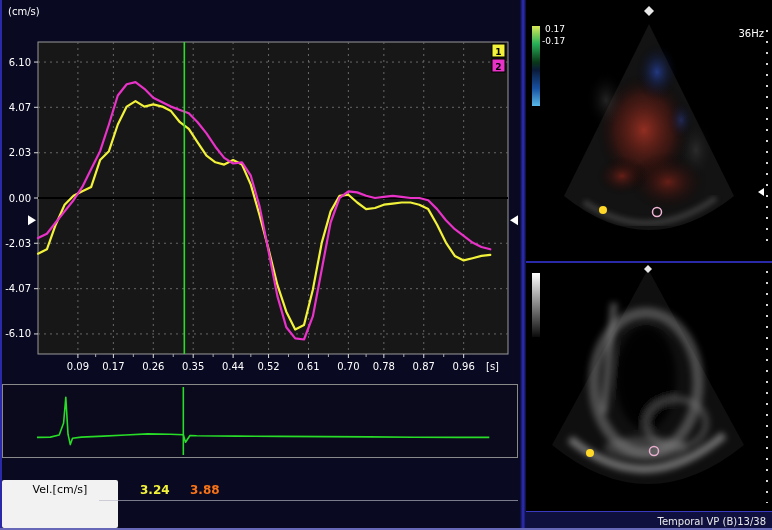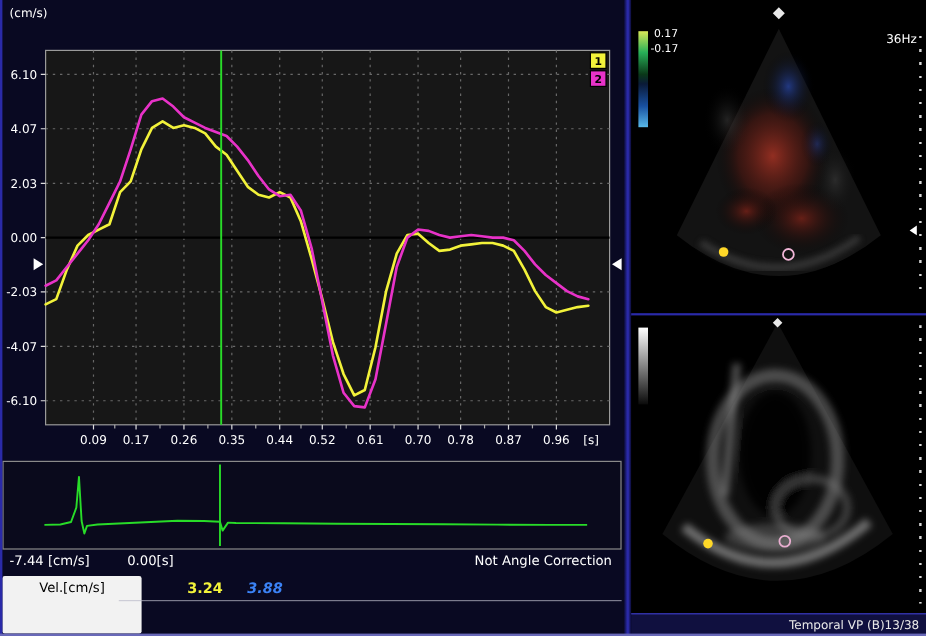--- a/index.html
+++ b/index.html
@@ -8,23 +8,23 @@
   .unit-label{position:absolute;left:8px;top:6px;color:#fff;font-size:10px;z-index:3;}
   #chart-svg{position:absolute;left:2px;top:2px;}
   .ecg-panel{position:absolute;left:2px;top:384px;width:516px;height:74px;
              border:1px solid #8a8a8a;background:#0a0a1c;box-sizing:border-box;}
   .status-row{position:absolute;left:2px;top:461px;width:516px;height:16px;color:#fff;font-size:11px;}
   .st-left{position:absolute;left:6px;top:0;}
   .st-time{position:absolute;left:104px;top:0;}
   .st-right{position:absolute;right:8px;top:0;}
   .vel-box{position:absolute;left:2px;top:480px;width:116px;height:48px;background:#f2f2f2;
            border-radius:2px;color:#000;font-size:11px;text-align:center;padding-top:3px;box-sizing:border-box;}
-  .val{position:absolute;top:483px;font-size:12px;font-weight:bold;margin-left:16px;}
+  .val{position:absolute;top:483px;font-size:12px;font-weight:bold;}
   .v1{left:140px;color:#f2f23a;}
-  .v2{left:190px;color:#3b82f6;font-style:italic;}
+  .v2{left:190px;color:#f97316;}
   .meas-line{position:absolute;left:99px;top:500px;width:419px;height:1px;background:#b8b8c8;opacity:.65;}
   .divider-v{position:absolute;left:520px;top:0;width:6px;height:530px;
              background:linear-gradient(90deg,#0a0a30,#2a2aa8 45%,#2a2aa8 60%,#0a0a30);}
   .us-top{position:absolute;left:526px;top:0;width:246px;height:261px;background:#000;overflow:hidden;}
   .us-bottom{position:absolute;left:526px;top:263px;width:246px;height:248px;background:#000;overflow:hidden;}
   .divider-h{position:absolute;left:526px;top:261px;width:246px;height:2px;background:#2a2aa8;}
   .colorbar{position:absolute;left:6px;top:26px;width:8px;height:80px;
             background:linear-gradient(180deg,#d8e858 0%,#28b058 22%,#0a3818 45%,#0a1a38 55%,#1850a0 78%,#58b8e8 100%);}
   .graybar{position:absolute;left:6px;top:10px;width:8px;height:64px;
            background:linear-gradient(180deg,#ffffff,#0a0a0a);}
@@ -126,25 +126,20 @@
       <text x="496.5" y="67.5" fill="#000" font-size="9" font-weight="bold" text-anchor="middle">2</text>
     </svg>
 
   <div class="ecg-panel">
     <svg id="ecg-svg" width="512" height="72">
         <polyline points="34.0,52.4 47.3,52.1 56.2,50.0 60.6,38.0 62.8,12.4 65.0,49.2 67.3,59.6 69.5,53.2 78.3,52.1 100.5,51.1 122.7,50.0 144.8,48.9 167.0,49.2 180.3,49.8 182.5,57.2 187.0,50.5 193.6,50.8 233.5,51.1 277.9,51.4 322.2,51.6 366.5,51.9 410.9,52.2 455.2,52.4 486.3,52.4" fill="none" stroke="#28dc28" stroke-width="1.6" stroke-linejoin="round"></polyline>
         <line x1="180.32075471698113" y1="2" x2="180.32075471698113" y2="70" stroke="#28dc28" stroke-width="1.6"></line>
       </svg>
   </div>
 
-  <div class="status-row">
-    <span class="st-left">-7.44 [cm/s]</span>
-    <span class="st-time">0.00[s]</span>
-    <span class="st-right">Not Angle Correction</span>
-  </div>
 
   <div class="vel-box">
     <span>Vel.[cm/s]</span>
   </div>
   <span class="val v1">3.24</span>
   <span class="val v2">3.88</span>
   <div class="meas-line"></div>
 
   <div class="divider-v"></div>
 

